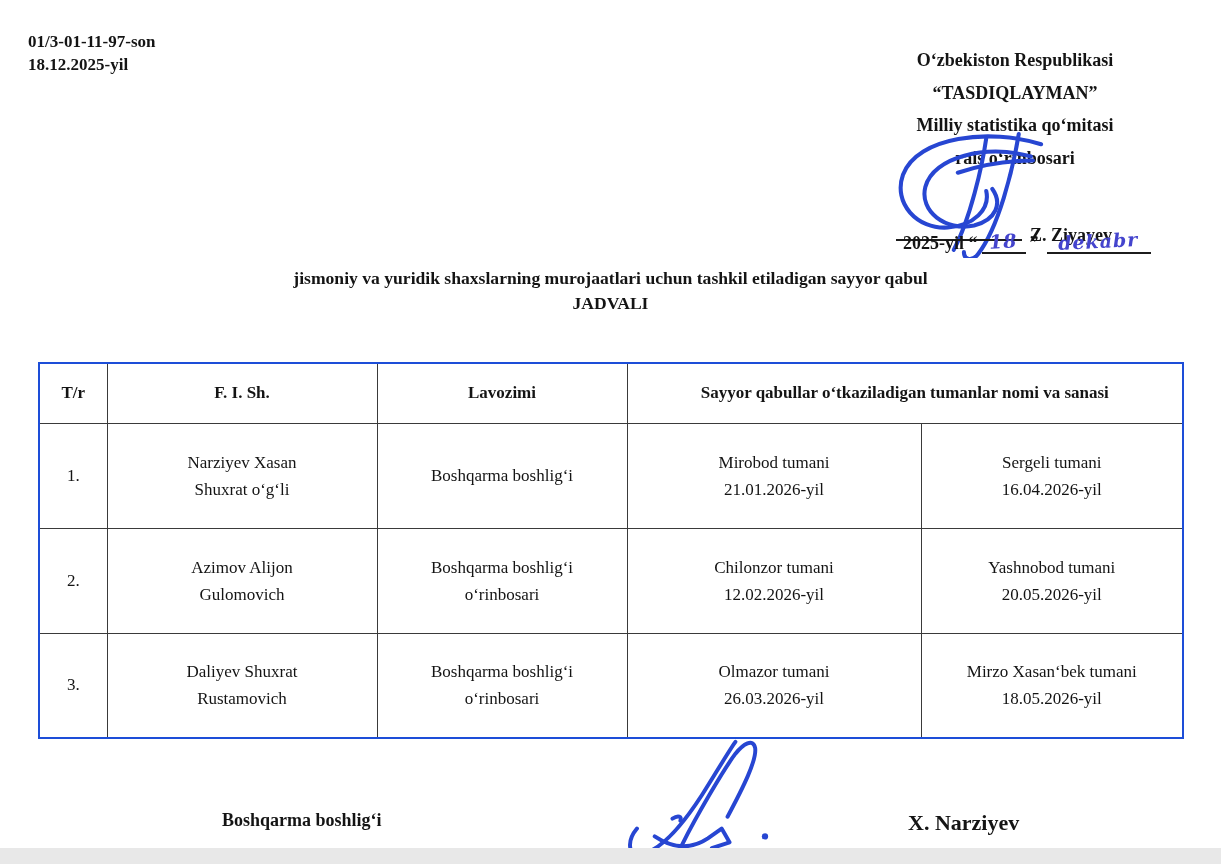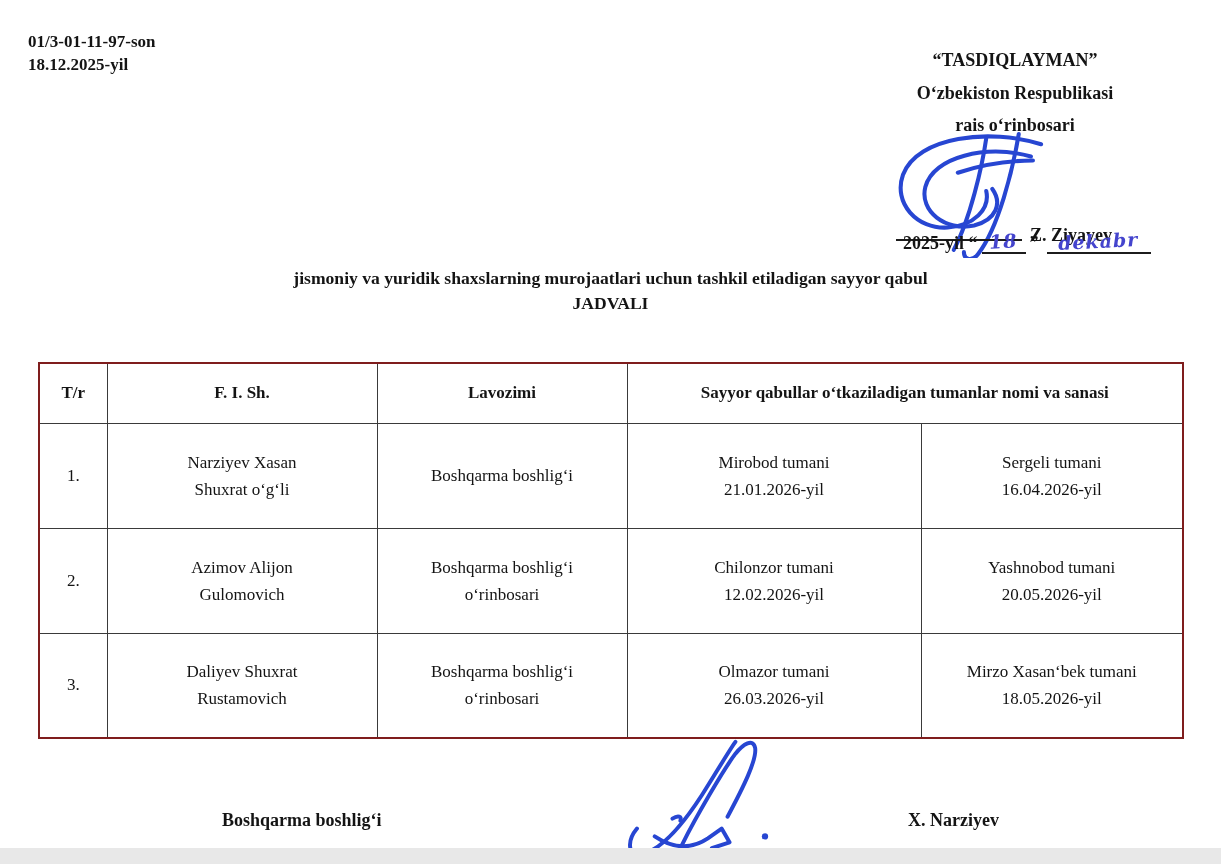--- a/index.html
+++ b/index.html
@@ -54,43 +54,44 @@
   table.schedule{
     position:absolute;left:38px;top:362px;
     border-collapse:collapse;table-layout:fixed;width:1144px;
     font-size:17px;
   }
   table.schedule td, table.schedule th{
     border:1.6px solid #3a3a3a;
     text-align:center;vertical-align:middle;
     padding:0 6px;
   }
-  table.schedule{border:2px solid #7f1d1d;}
+  table.schedule{border:2px solid #1d4ed8;}
   tr.head-row{height:60px;}
   tr.head-row th{font-weight:bold;font-size:17px;}
   tr.body-row{height:105px;}
   .cellline{line-height:27px;}
   
   .footer-pos{position:absolute;left:222px;top:810px;font-weight:bold;font-size:18px;}
-  .footer-name{position:absolute;left:908px;top:810px;font-weight:bold;font-size:18px;}
+  .footer-name{position:absolute;left:908px;top:810px;font-weight:bold;font-size:22px;}
   .sig-bottom{position:absolute;left:620px;top:734px;width:158px;height:128px;}
 </style>
 </head>
 <body>
 
 <div class="page">
 
   <div class="ref-block">
     <div>01/3-01-11-97-son</div>
     <div>18.12.2025-yil</div>
   </div>
 
   <div class="approval">
+    <div>O‘zbekiston Respublikasi</div>
     <div>“TASDIQLAYMAN”</div>
-    <div>O‘zbekiston Respublikasi</div>
+    <div>Milliy statistika qo‘mitasi</div>
     <div>rais o‘rinbosari</div>
   </div>
 
   <svg class="sig-top" viewBox="0 0 160 130">
     <g fill="none" stroke="#2746d2" stroke-width="4" stroke-linecap="round" stroke-linejoin="round">
       <path d="M 150 18 C 100 2 28 10 14 48 C 4 76 28 102 58 100 C 84 98 100 82 96 64"></path>
       <path d="M 140 30 C 96 18 44 30 36 60 C 30 84 56 104 84 98 C 106 92 112 76 102 62"></path>
       <path d="M 96 12 C 92 40 80 92 64 122"></path>
       <path d="M 128 8 C 122 44 108 100 88 126 C 82 134 74 132 74 124"></path>
       <path d="M 68 46 C 92 38 118 34 142 34"></path>

